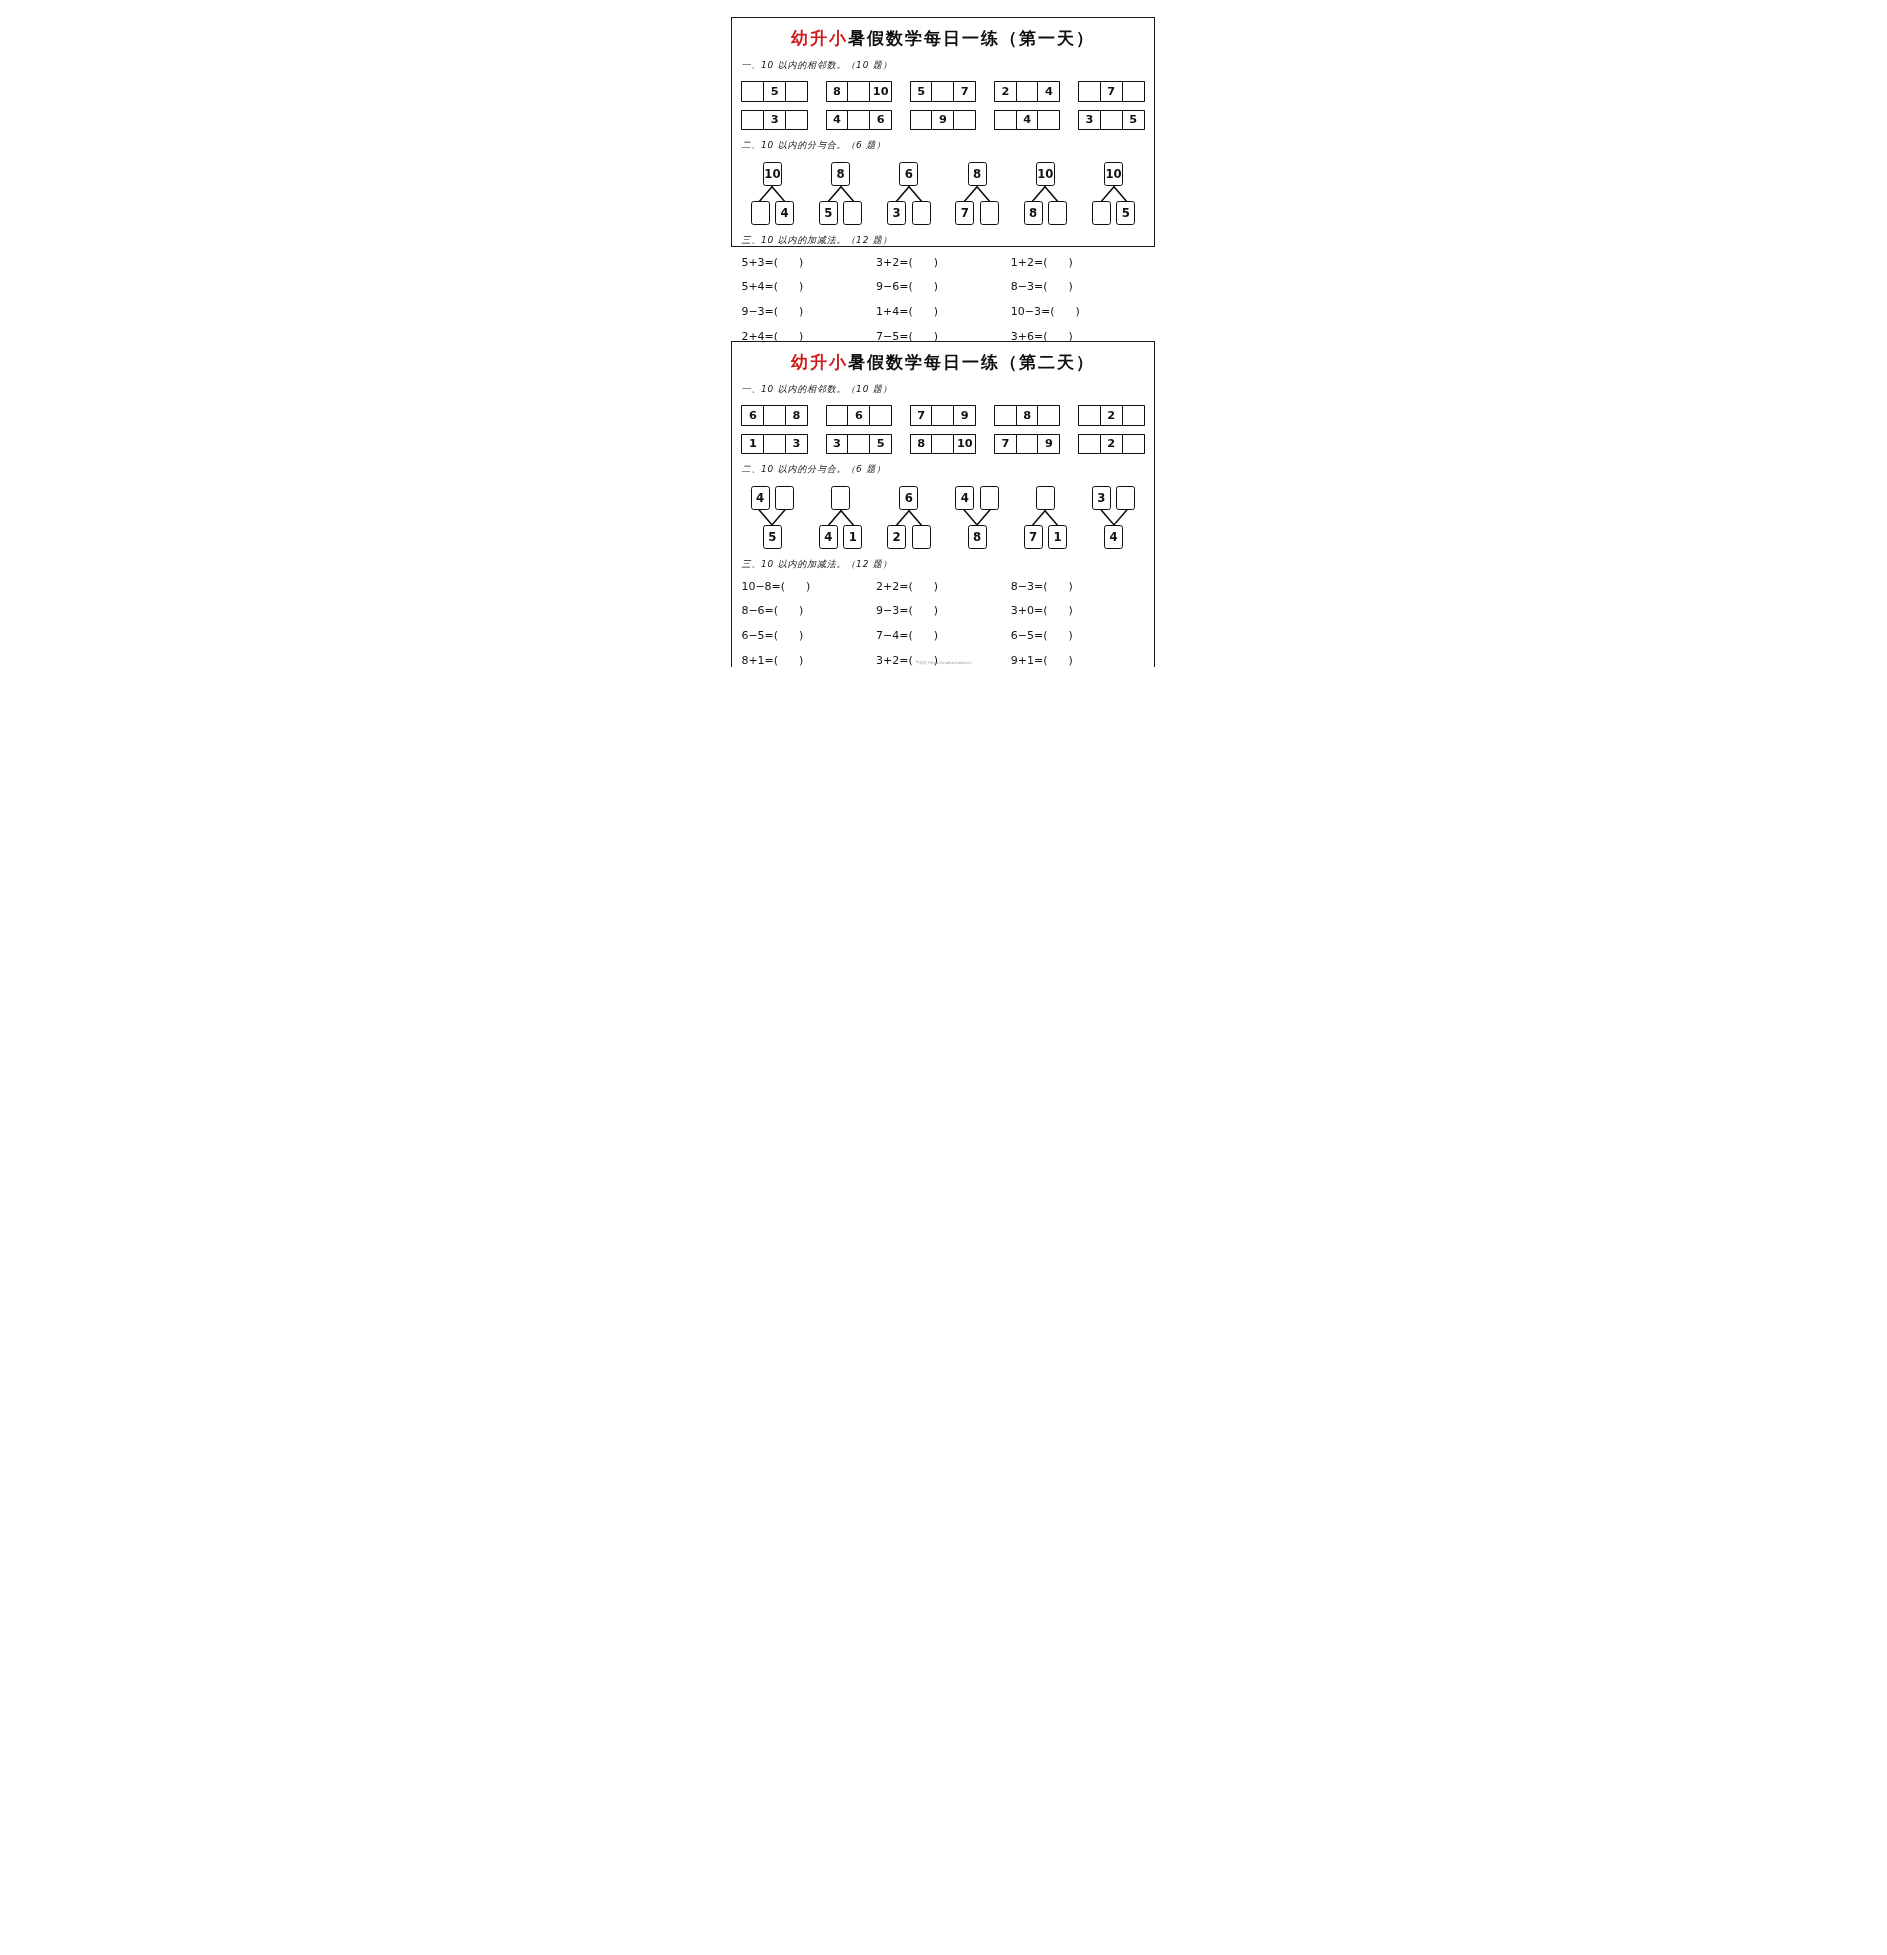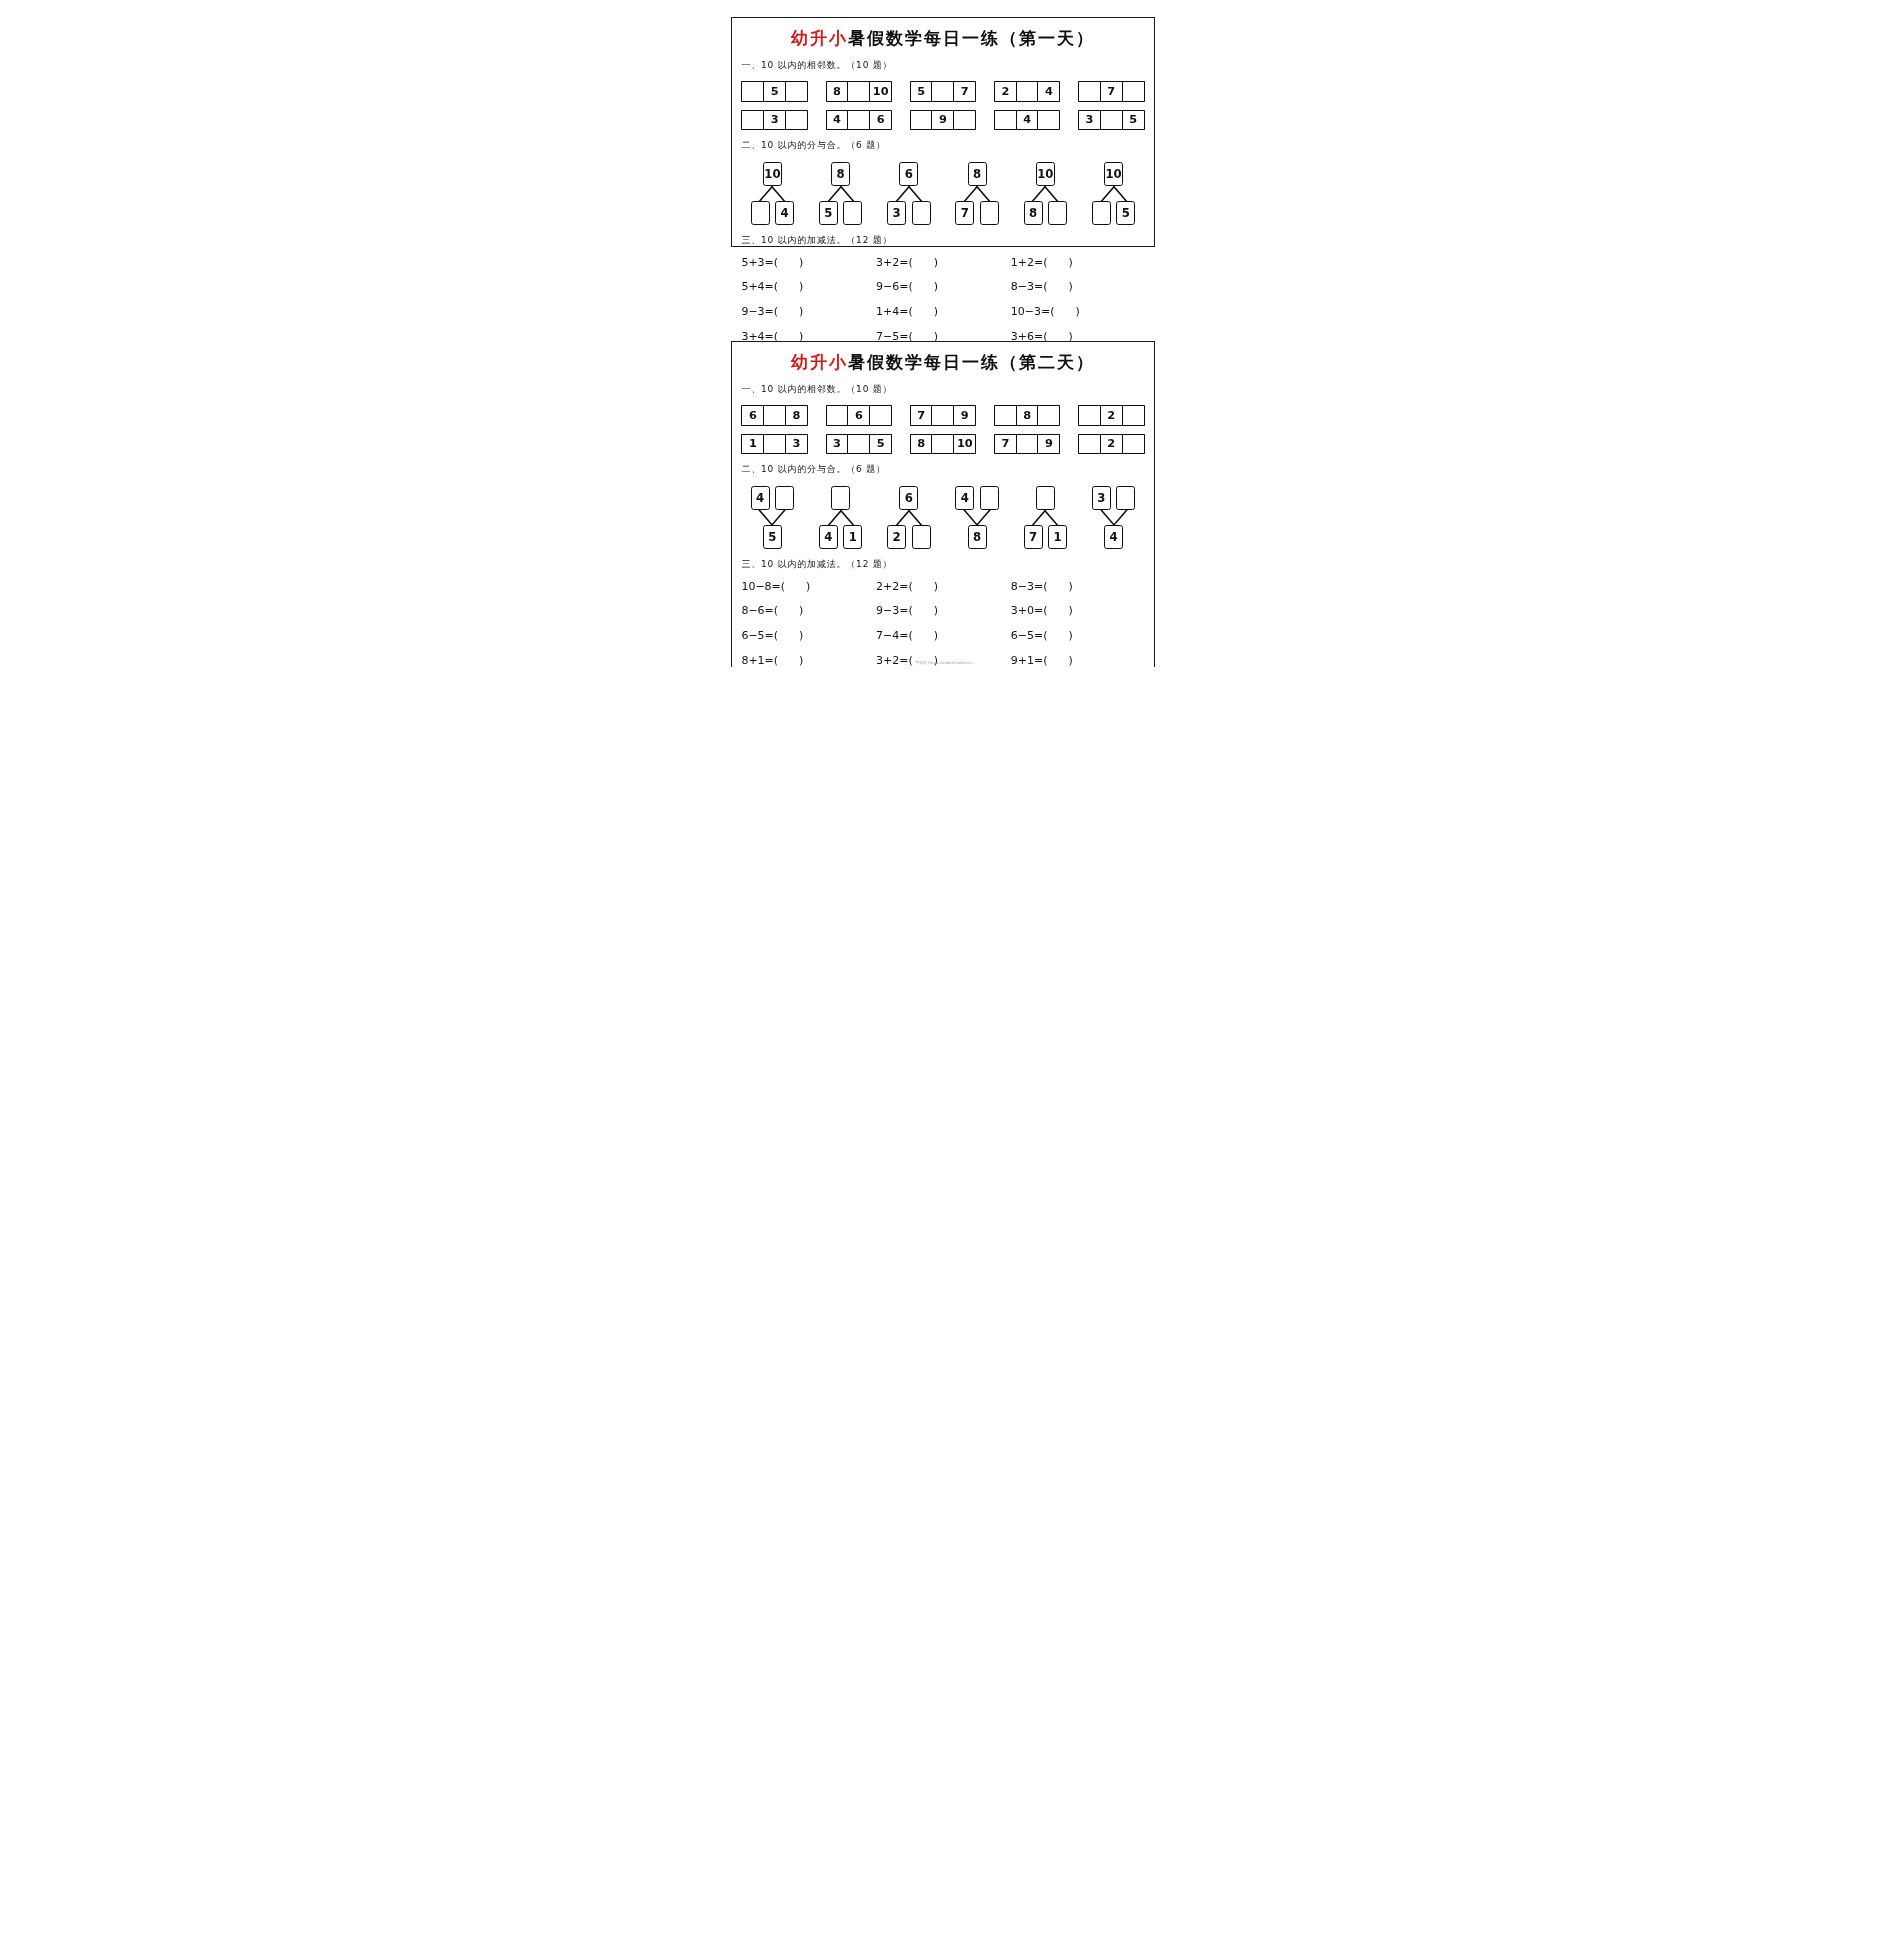--- a/index.html
+++ b/index.html
@@ -7,21 +7,21 @@
          font-family:"DejaVu Sans",sans-serif;color:#111;}
   .page{position:absolute;left:23.5px;width:424px;border:1.2px solid #1b1b1b;background:#fff;
         box-sizing:border-box;padding:4.7px 8.6px 0;}
   #page1{top:17px;height:230px;}
   #page2{top:341px;height:362px;}
 
   .title{text-align:center;font-size:17px;font-weight:700;letter-spacing:2px;margin:4.7px 0 0;
          font-family:"DejaVu Serif","DejaVu Sans",serif;color:#0f0f0f;}
   .title .red{color:#cf1d1d;}
 
-  .sec-header{font-size:9px;margin:8.6px 0 0 0.8px;letter-spacing:0.8px;color:#141414;}
+  .sec-header{font-size:9px;margin:8.6px 0 0 0.8px;letter-spacing:0.8px;color:#141414;font-style:italic;}
 
   .strip-row{display:flex;justify-content:space-between;margin:9.4px 0.8px 0;}
   .strip-row.second{margin-top:7.8px;}
   .strip{display:flex;}
   .cell{width:21px;height:18.4px;border:1.2px solid #101010;margin-left:-1.2px;border-radius:0.8px;
         display:flex;align-items:center;justify-content:center;
         font-size:11.3px;font-weight:700;background:#fff;}
   .cell:first-child{margin-left:0;}
 
   .bonds-row{display:flex;justify-content:space-between;margin:10.2px 0.8px 0;align-items:flex-start;}
@@ -191,21 +191,21 @@
     <div class="calc-grid">
       <div class="calc">5+3=(      )</div>
       <div class="calc">3+2=(      )</div>
       <div class="calc">1+2=(      )</div>
       <div class="calc">5+4=(      )</div>
       <div class="calc">9−6=(      )</div>
       <div class="calc">8−3=(      )</div>
       <div class="calc">9−3=(      )</div>
       <div class="calc">1+4=(      )</div>
       <div class="calc">10−3=(      )</div>
-      <div class="calc">3+4=(      )</div>
+      <div class="calc">2+4=(      )</div>
       <div class="calc">7−5=(      )</div>
       <div class="calc">3+6=(      )</div>
     </div>
   </div>
 
   <div class="page" id="page2">
     <h1 class="title"><span class="red">幼升小</span><span>暑假数学每日一练（第二天）</span></h1>
 
     <div class="sec-header">一、10 以内的相邻数。（10 题）</div>
 

